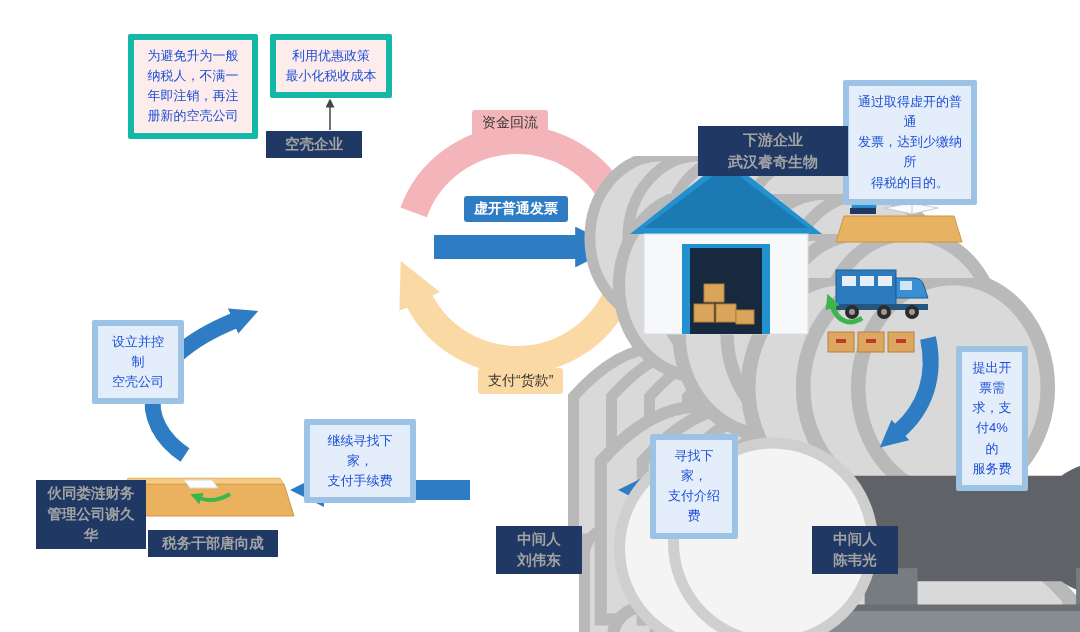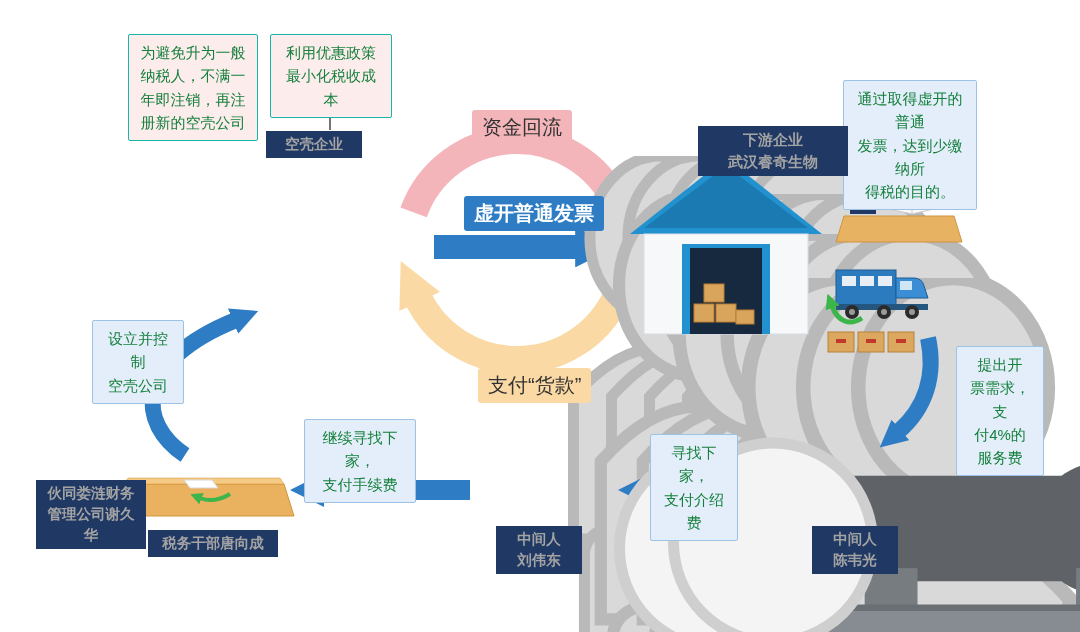--- a/index.html
+++ b/index.html
@@ -3,31 +3,31 @@
 <meta charset="utf-8">
 <style>
   html,body{margin:0;padding:0;background:#fff;}
   .canvas{
     position:relative;width:1080px;height:632px;background:#ffffff;overflow:hidden;
     font-family:"Liberation Sans","DejaVu Sans",sans-serif;color:#222;
   }
   svg.art{position:absolute;left:0;top:0;z-index:1;}
   .txt{position:absolute;z-index:2;box-sizing:border-box;}
   .note{
-    background:#fdecec;border:1px solid #14b8a6;color:#15803d;
-    font-size:15px;line-height:1.55;padding:6px 8px;white-space:pre-line;
+    background:#fdecec;border:6px solid #14b8a6;color:#1d4ed8;
+    font-size:13px;line-height:1.55;padding:6px 8px;white-space:pre-line;
     text-align:center;border-radius:2px;
   }
   .note.blue{background:#e4eefa;border-color:#9cc2e5;}
   .navy{
     background:#1f3864;color:#a3a3a3;font-weight:bold;font-size:14.5px;line-height:1.45;
     padding:3px 8px;text-align:center;white-space:pre-line;
   }
   .flow-label{
-    font-size:20px;padding:4px 10px;border-radius:3px;text-align:center;white-space:nowrap;
+    font-size:14px;padding:4px 10px;border-radius:3px;text-align:center;white-space:nowrap;
   }
   .flow-pink{background:#f4b5ba;color:#333;}
   .flow-blue{background:#2e7dc4;color:#fff;font-weight:bold;font-family:Liberation Serif, serif;}
   .flow-yellow{background:#fbd9a5;color:#333;}
 </style>
 </head>
 <body>
 
 <div class="canvas">
 
@@ -183,21 +183,21 @@
 
   <div class="txt note" style="left:128px;top:34px;width:130px;">为避免升为一般
 纳税人，不满一
 年即注销，再注
 册新的空壳公司</div>
   <div class="txt note" style="left:270px;top:34px;width:122px;">利用优惠政策
 最小化税收成本</div>
   <div class="txt note blue" style="left:843px;top:80px;width:134px;">通过取得虚开的普通
 发票，达到少缴纳所
 得税的目的。</div>
-  <div class="txt note blue" style="left:956px;top:346px;width:88px;">提出开
+  <div class="txt note blue" style="left:956px;top:346px;width:72px;">提出开
 票需求，支
 付4%的
 服务费</div>
   <div class="txt note blue" style="left:650px;top:434px;width:88px;">寻找下家，
 支付介绍费</div>
   <div class="txt note blue" style="left:304px;top:419px;width:112px;">继续寻找下家，
 支付手续费</div>
   <div class="txt note blue" style="left:92px;top:320px;width:92px;text-align:center;">设立并控制
 空壳公司</div>
 

